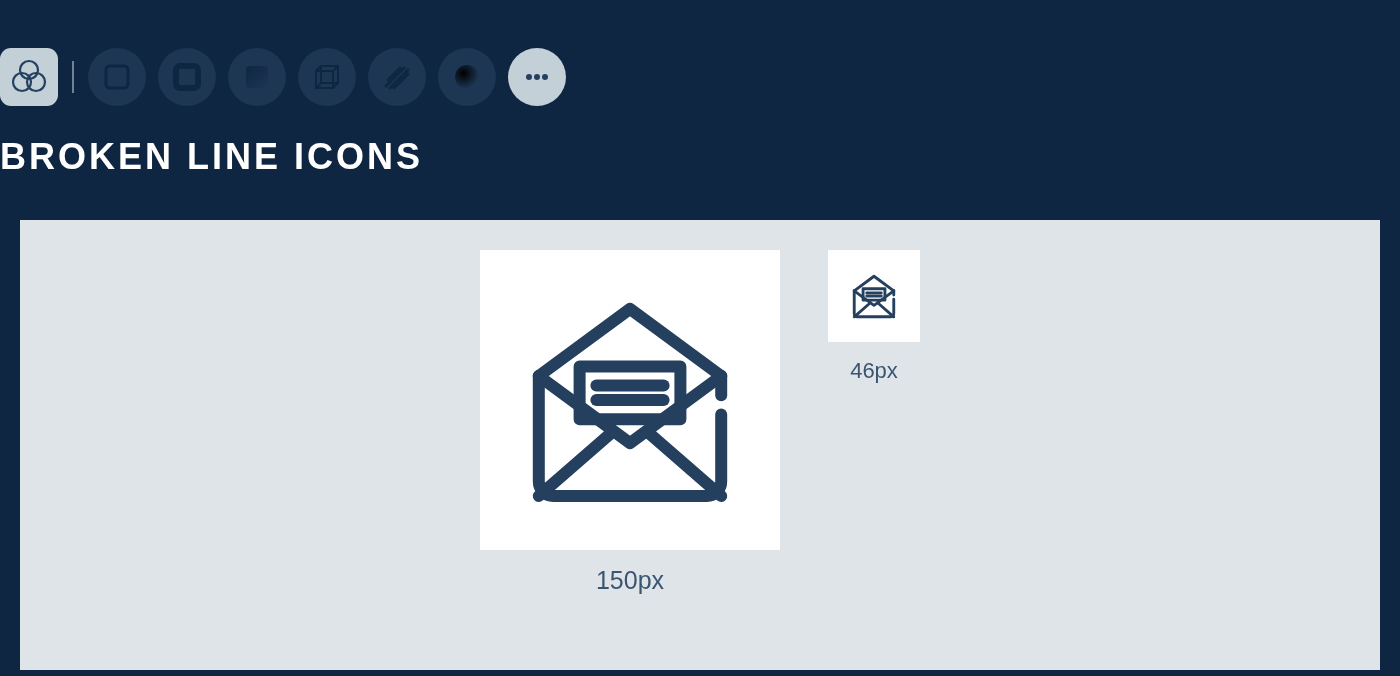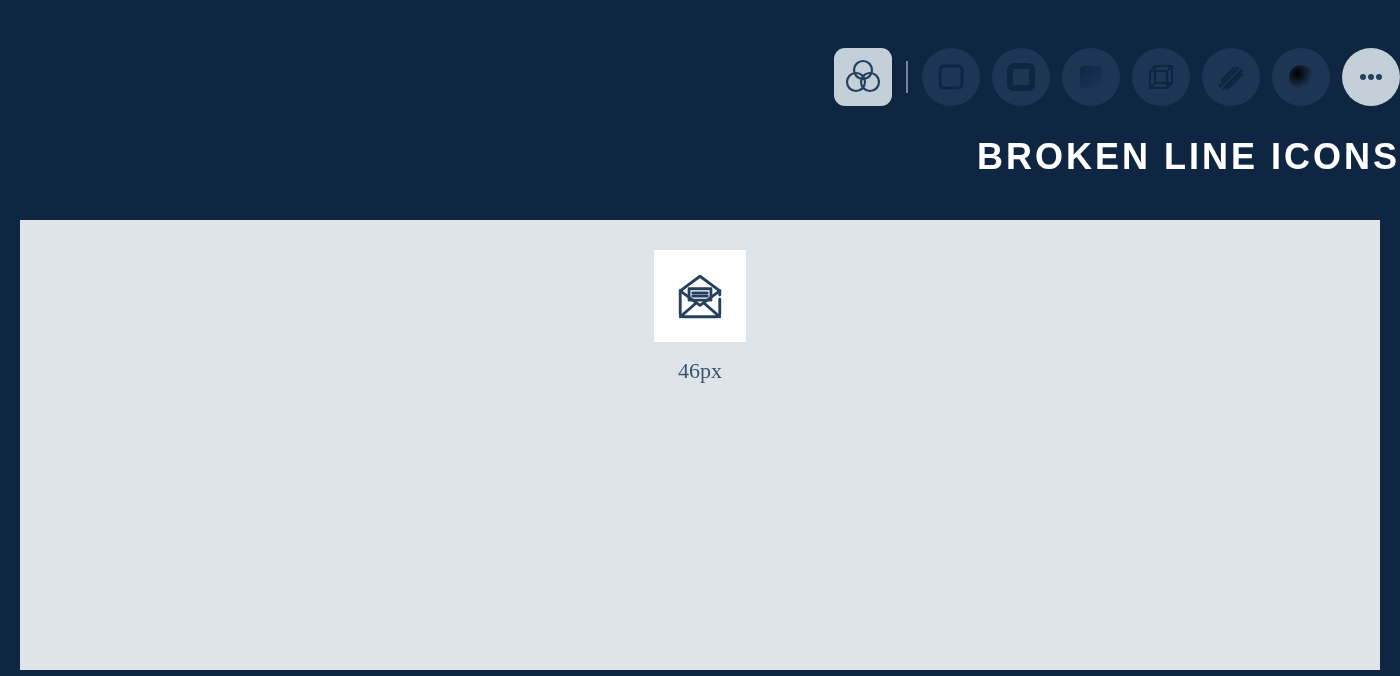--- a/index.html
+++ b/index.html
@@ -6,21 +6,21 @@
     body {
       background: #0f2642;
       font-family: Georgia, 'Times New Roman', serif;
       width: 1400px;
       height: 676px;
       overflow: hidden;
     }
     .header {
       display: flex;
       flex-direction: column;
-      align-items: flex-end;
+      align-items: flex-start;
       padding-top: 48px;
     }
     .toolbar {
       display: flex;
       align-items: center;
       gap: 12px;
     }
     .tool-btn {
       width: 58px;
       height: 58px;
@@ -79,21 +79,21 @@
       padding: 20px;
     }
     .tile.large { width: 300px; height: 300px; }
     .tile.medium { width: 180px; height: 180px; }
     .tile.small { width: 92px; height: 92px; }
     .tile .inner { width: 100%; height: 100%; display:flex; align-items:center; justify-content:center;}
     .caption {
       color: #3b5470;
       font-size: 25px;
       margin-top: 16px;
-      font-family: Liberation Serif, serif;
+      font-family: Liberation Sans, sans-serif;
     }
     .caption.med { font-size: 24px; }
     .caption.sm { font-size: 22px; }
     svg.envelope { display:block; }
   </style>
 </head>
 <body>
 
 <div class="header">
   <div class="toolbar">
@@ -168,20 +168,40 @@
           <circle cx="17" cy="17" r="3"></circle>
           <circle cx="25" cy="17" r="3"></circle>
         </g>
       </svg>
     </div>
   </div>
   <div class="title">BROKEN LINE ICONS</div>
 </div>
 
 <div class="preview-panel">
+  <div class="column">
+    <div class="tile large">
+      <div class="inner">
+        <svg class="envelope" width="240" height="240" viewBox="0 0 100 100">
+          <g fill="none" stroke="#24405e" stroke-width="5" stroke-linecap="round" stroke-linejoin="round">
+            <path d="M12 40 L50 12 L88 40"></path>
+            <path d="M29 36 L71 36 L71 58 L29 58 Z"></path>
+            <line x1="36" y1="44" x2="64" y2="44"></line>
+            <line x1="36" y1="50" x2="64" y2="50"></line>
+            <path d="M12 40 L12 84 A6 6 0 0 0 18 90 L82 90 A6 6 0 0 0 88 84 L88 56"></path>
+            <line x1="88" y1="40" x2="88" y2="48"></line>
+            <path d="M12 40 L50 68 L88 40"></path>
+            <line x1="12" y1="90" x2="43" y2="63"></line>
+            <line x1="88" y1="90" x2="57" y2="63"></line>
+          </g>
+        </svg>
+      </div>
+    </div>
+    <div class="caption">150px</div>
+  </div>
 
 
   <div class="column">
     <div class="tile small">
       <div class="inner">
         <svg class="envelope" width="72" height="72" viewBox="0 0 100 100">
           <g fill="none" stroke="#24405e" stroke-width="5.5" stroke-linecap="round" stroke-linejoin="round">
             <path d="M12 40 L50 12 L88 40"></path>
             <path d="M29 36 L71 36 L71 58 L29 58 Z"></path>
             <line x1="36" y1="44" x2="64" y2="44"></line>

